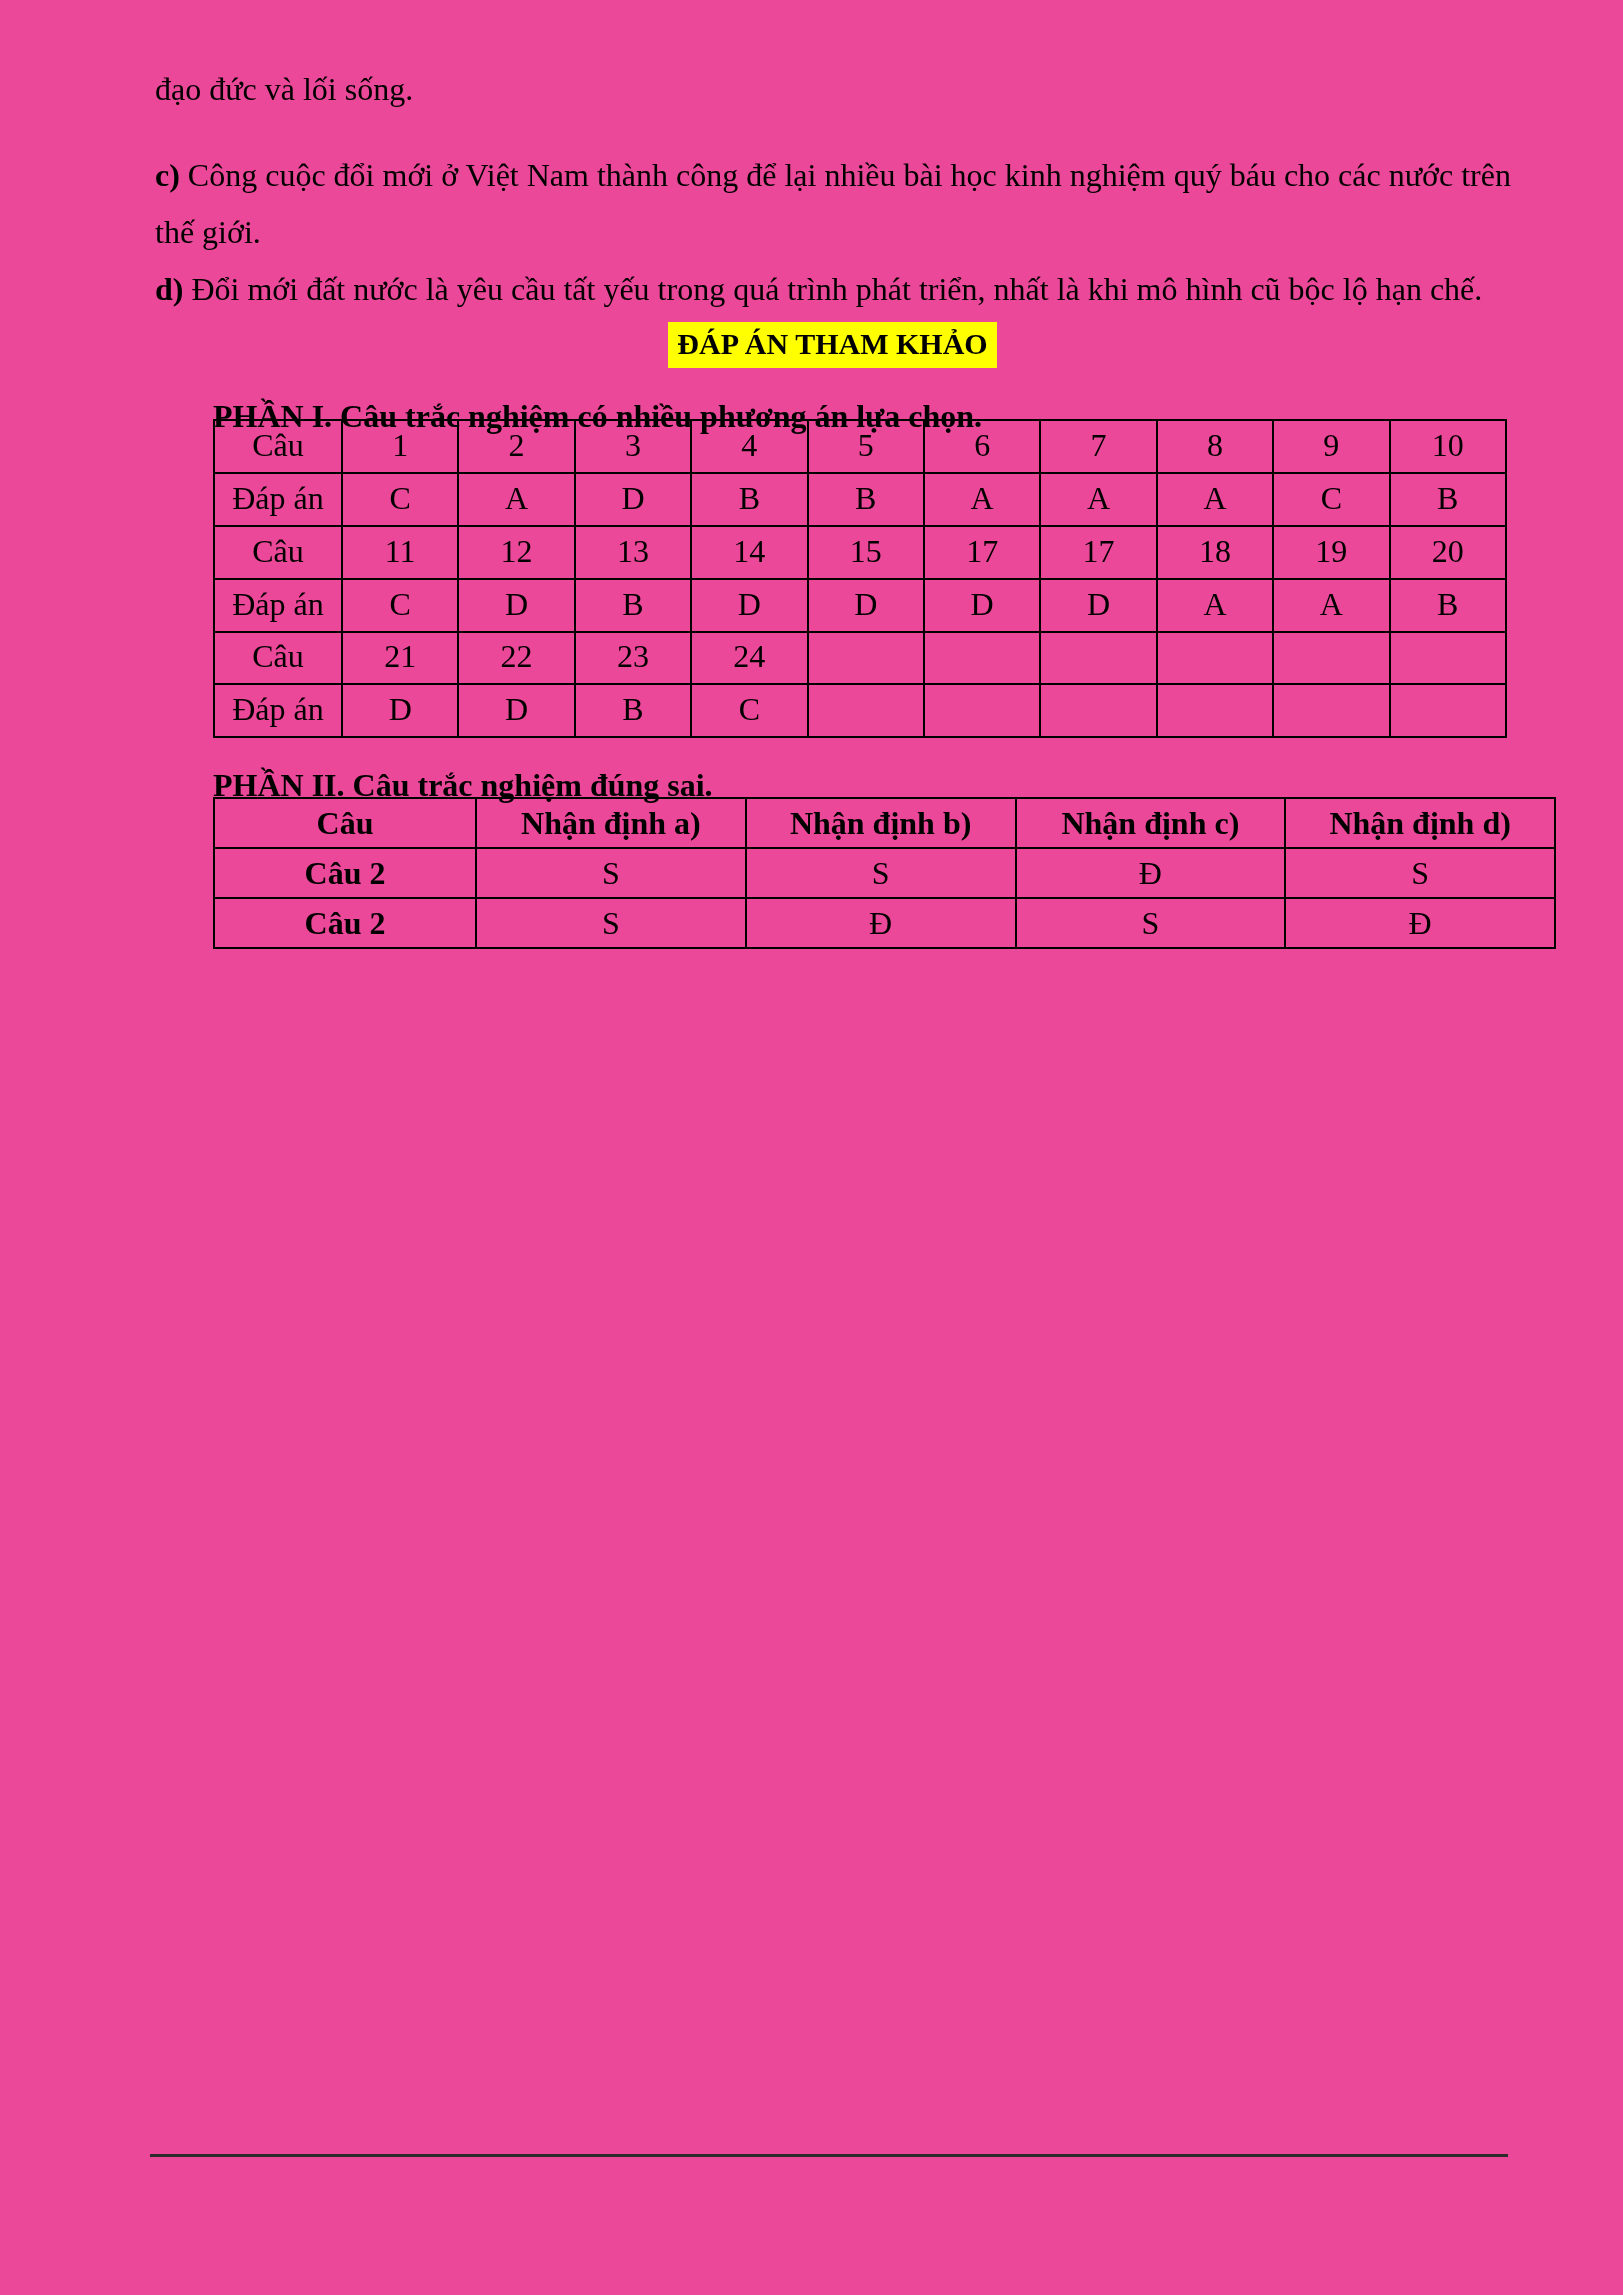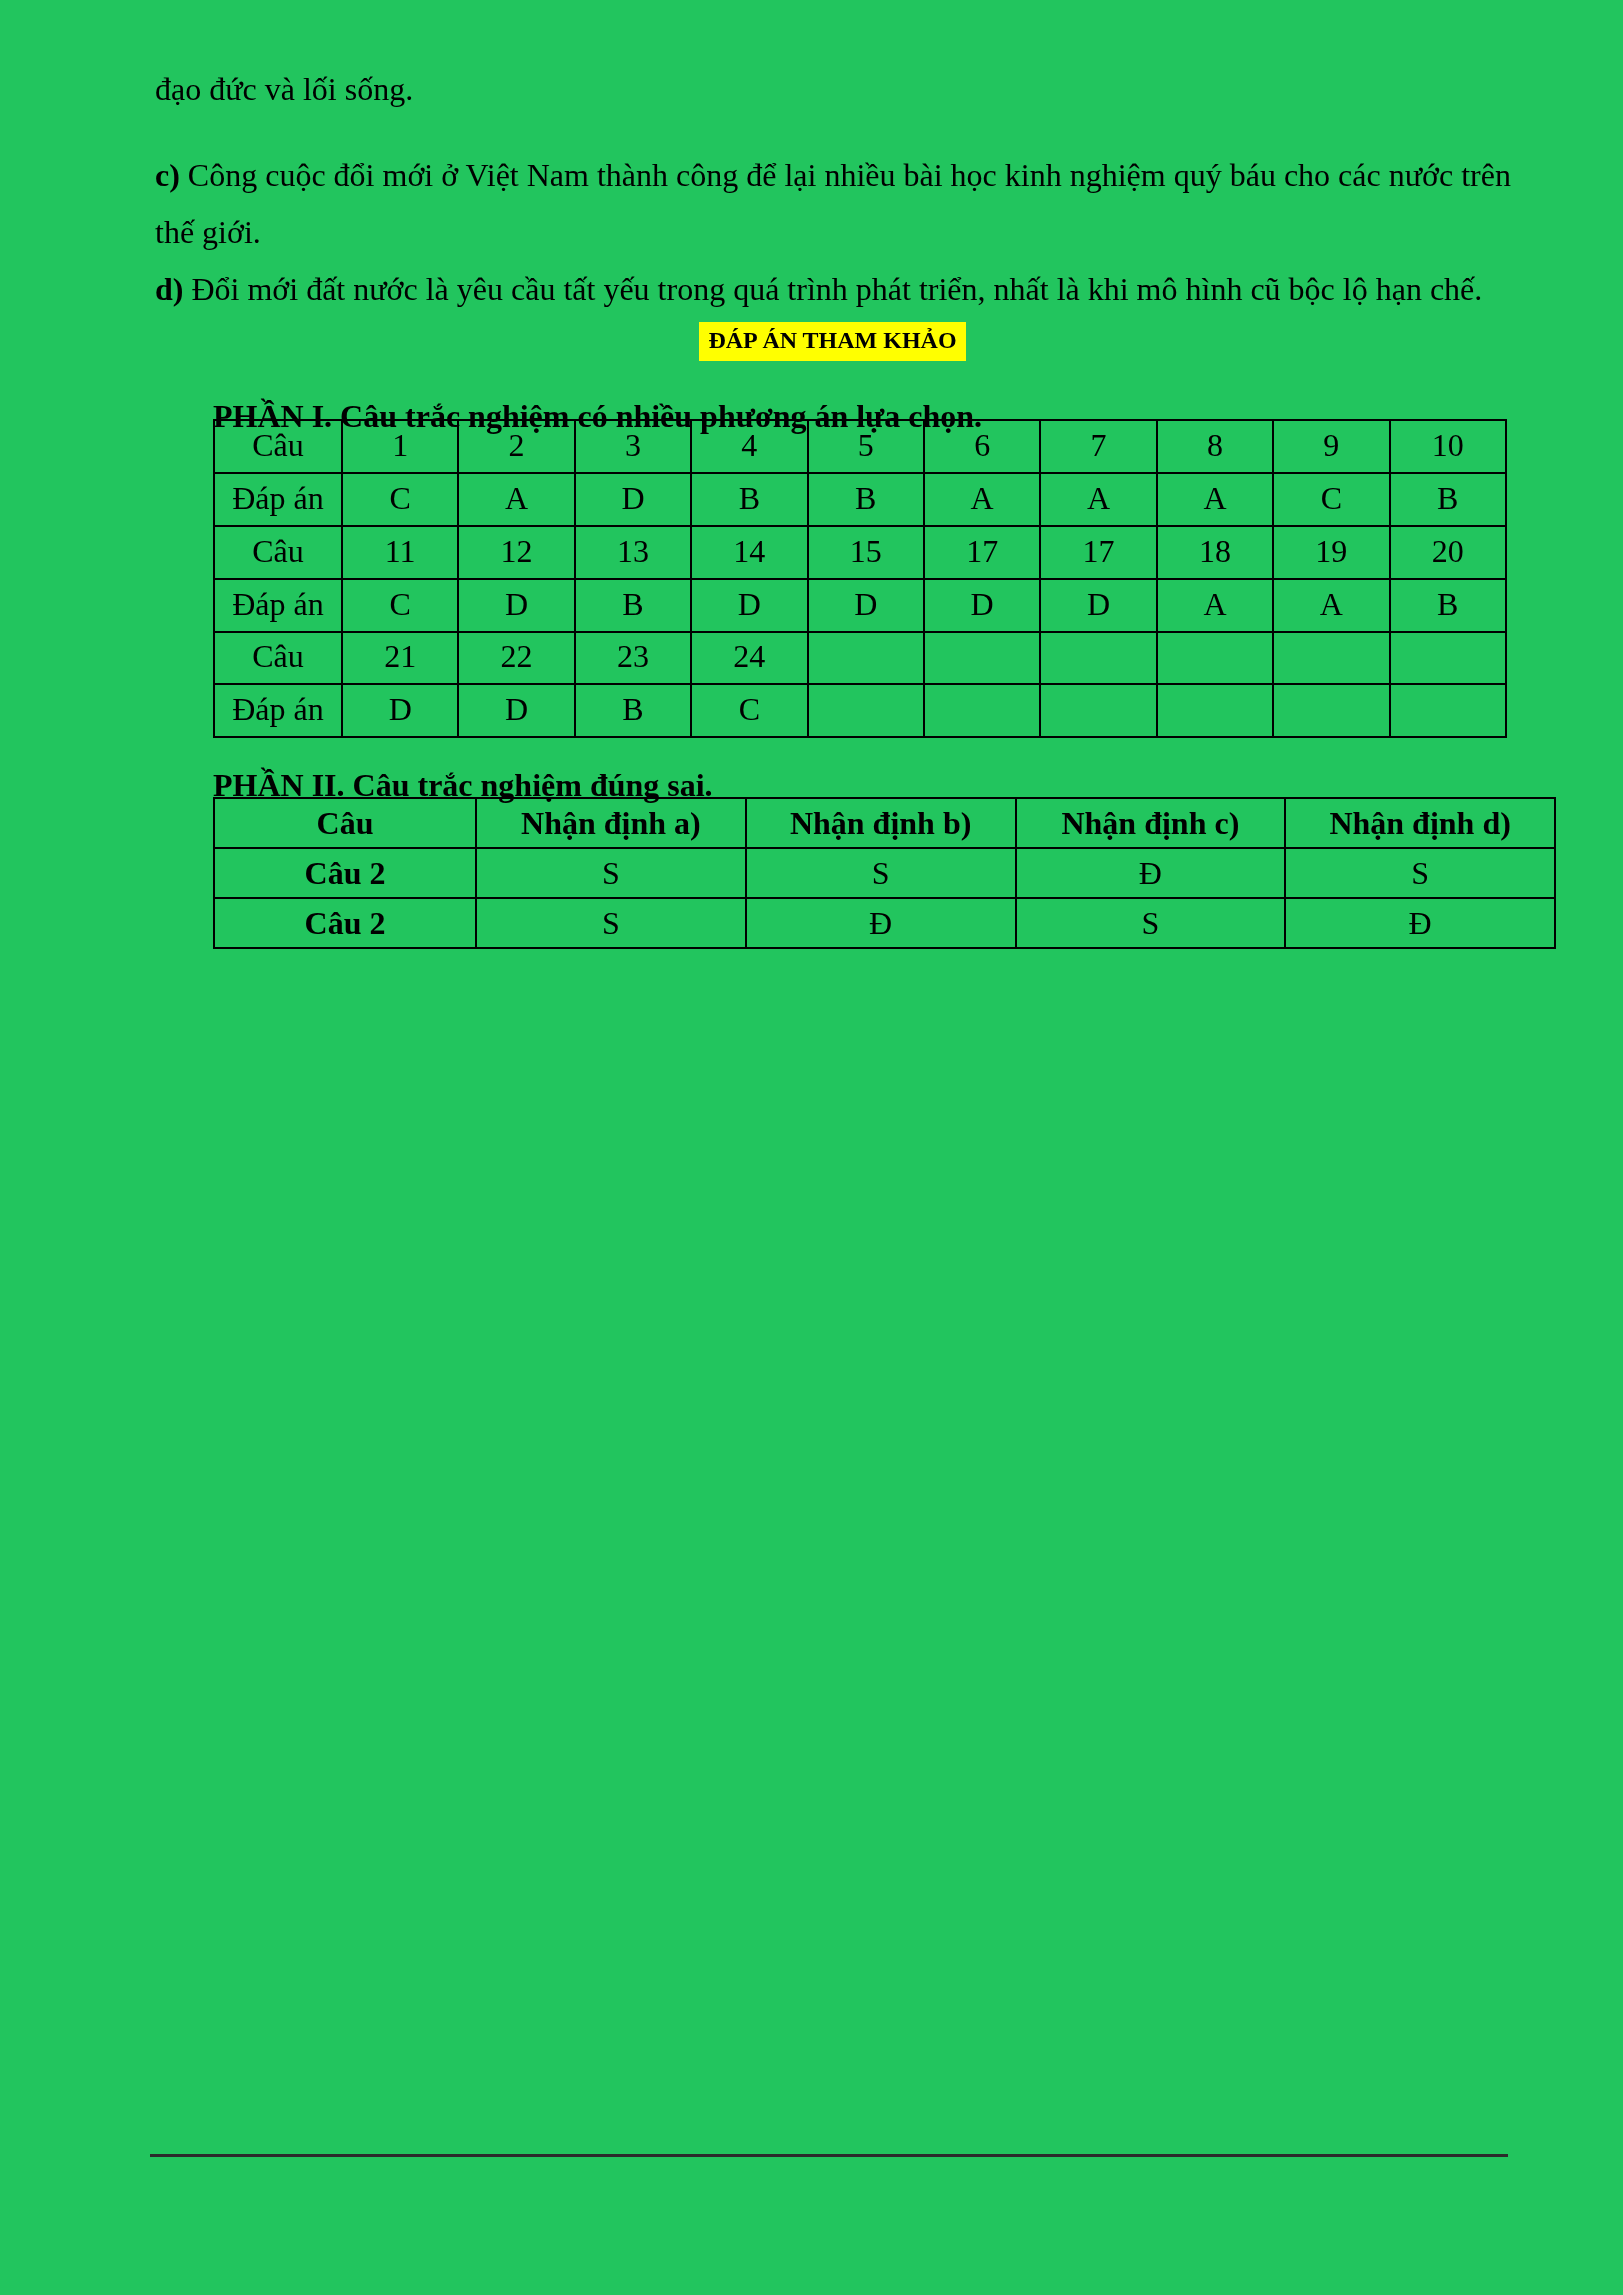--- a/index.html
+++ b/index.html
@@ -1,20 +1,20 @@
 <!DOCTYPE html>
 <html style="font-size:10.5px"><head>
 <meta charset="utf-8">
 <style>
   html, body { margin: 0; padding: 0; background: #e8e8e8; }
   .page {
     position: relative;
     width: 1623px;
     height: 2295px;
-    background: #22c55e;
+    background: #ec4899;
     font-family: "Liberation Serif", "DejaVu Serif", serif;
     color: #000;
     overflow: hidden;
   }
   .abs { position: absolute; }
   .para {
     left: 155px;
     width: 1358px;
     font-size: 32px;
     line-height: 1.78;
@@ -22,21 +22,21 @@
   }
   .para b { font-weight: bold; }
   .answer-heading-wrap {
     left: 155px;
     top: 322px;
     width: 1355px;
     text-align: center;
   }
   .answer-heading {
     display: inline-block;
-    font-size: 24px;
+    font-size: 30px;
     font-weight: bold;
     padding: 5.2px 9.2px 6.5px;
   }
   .section-heading {
     left: 213px;
     font-size: 32px;
     font-weight: bold;
     white-space: nowrap;
     margin-top: 28px;
   }

